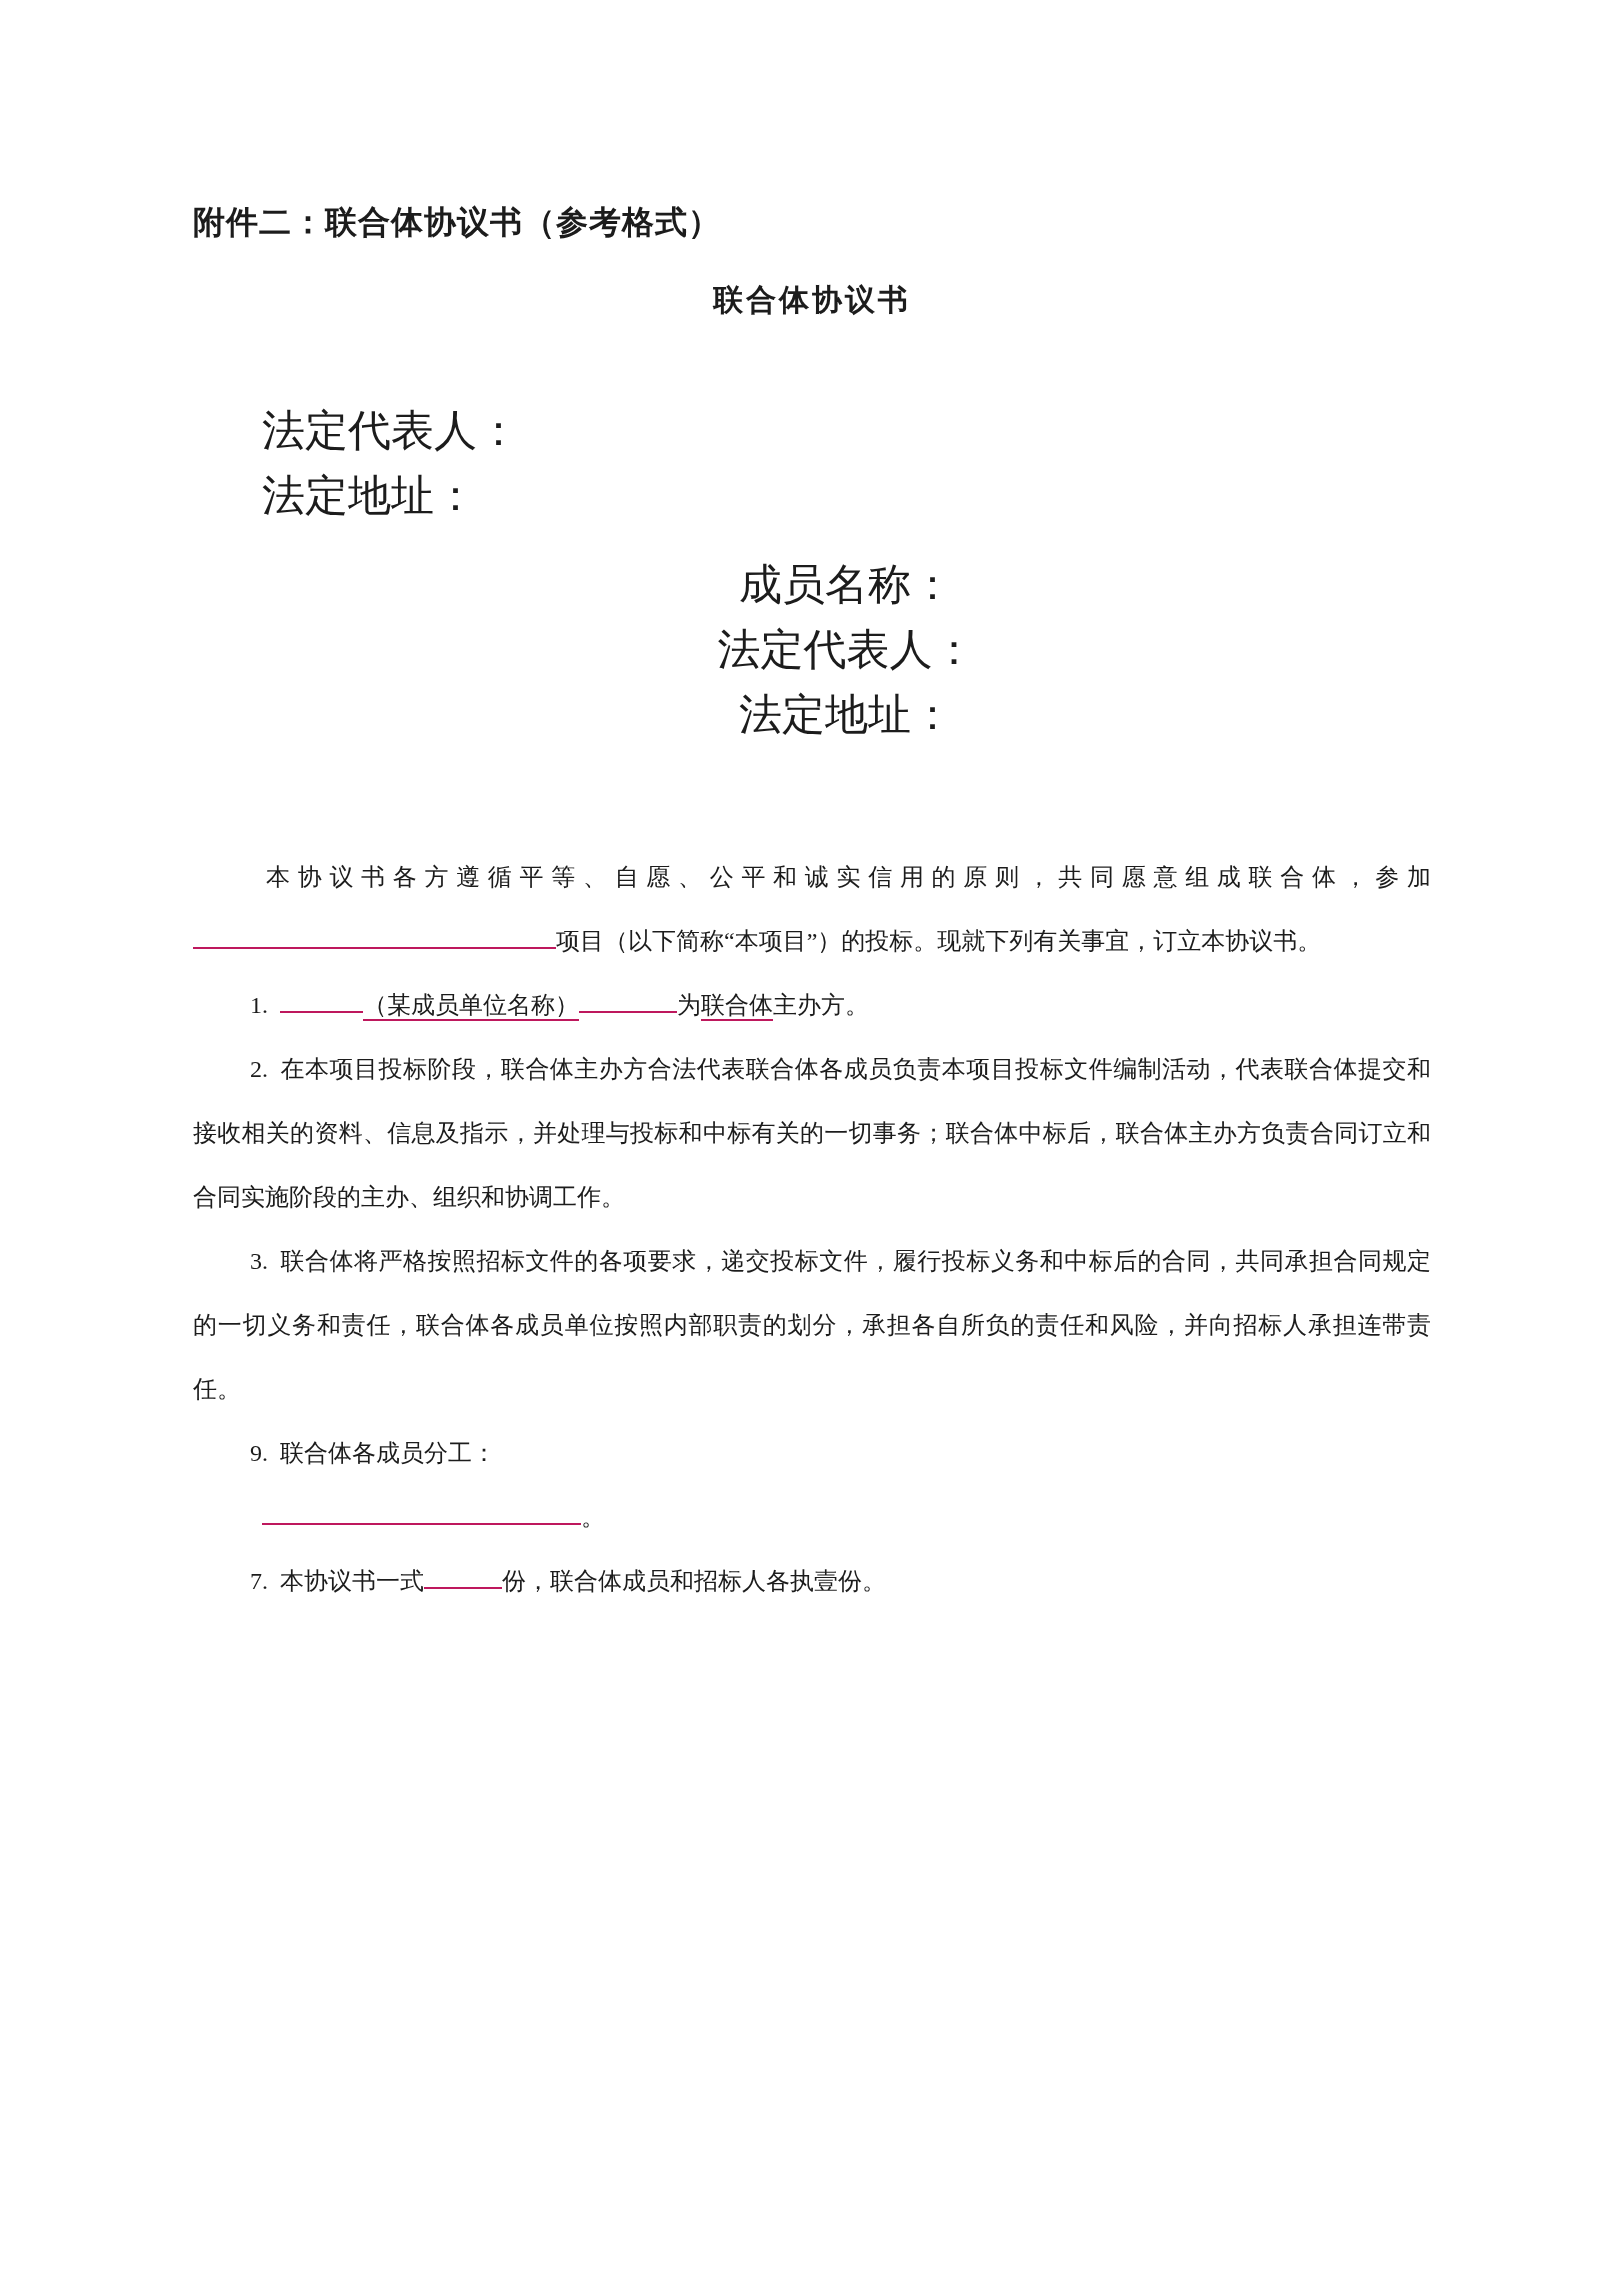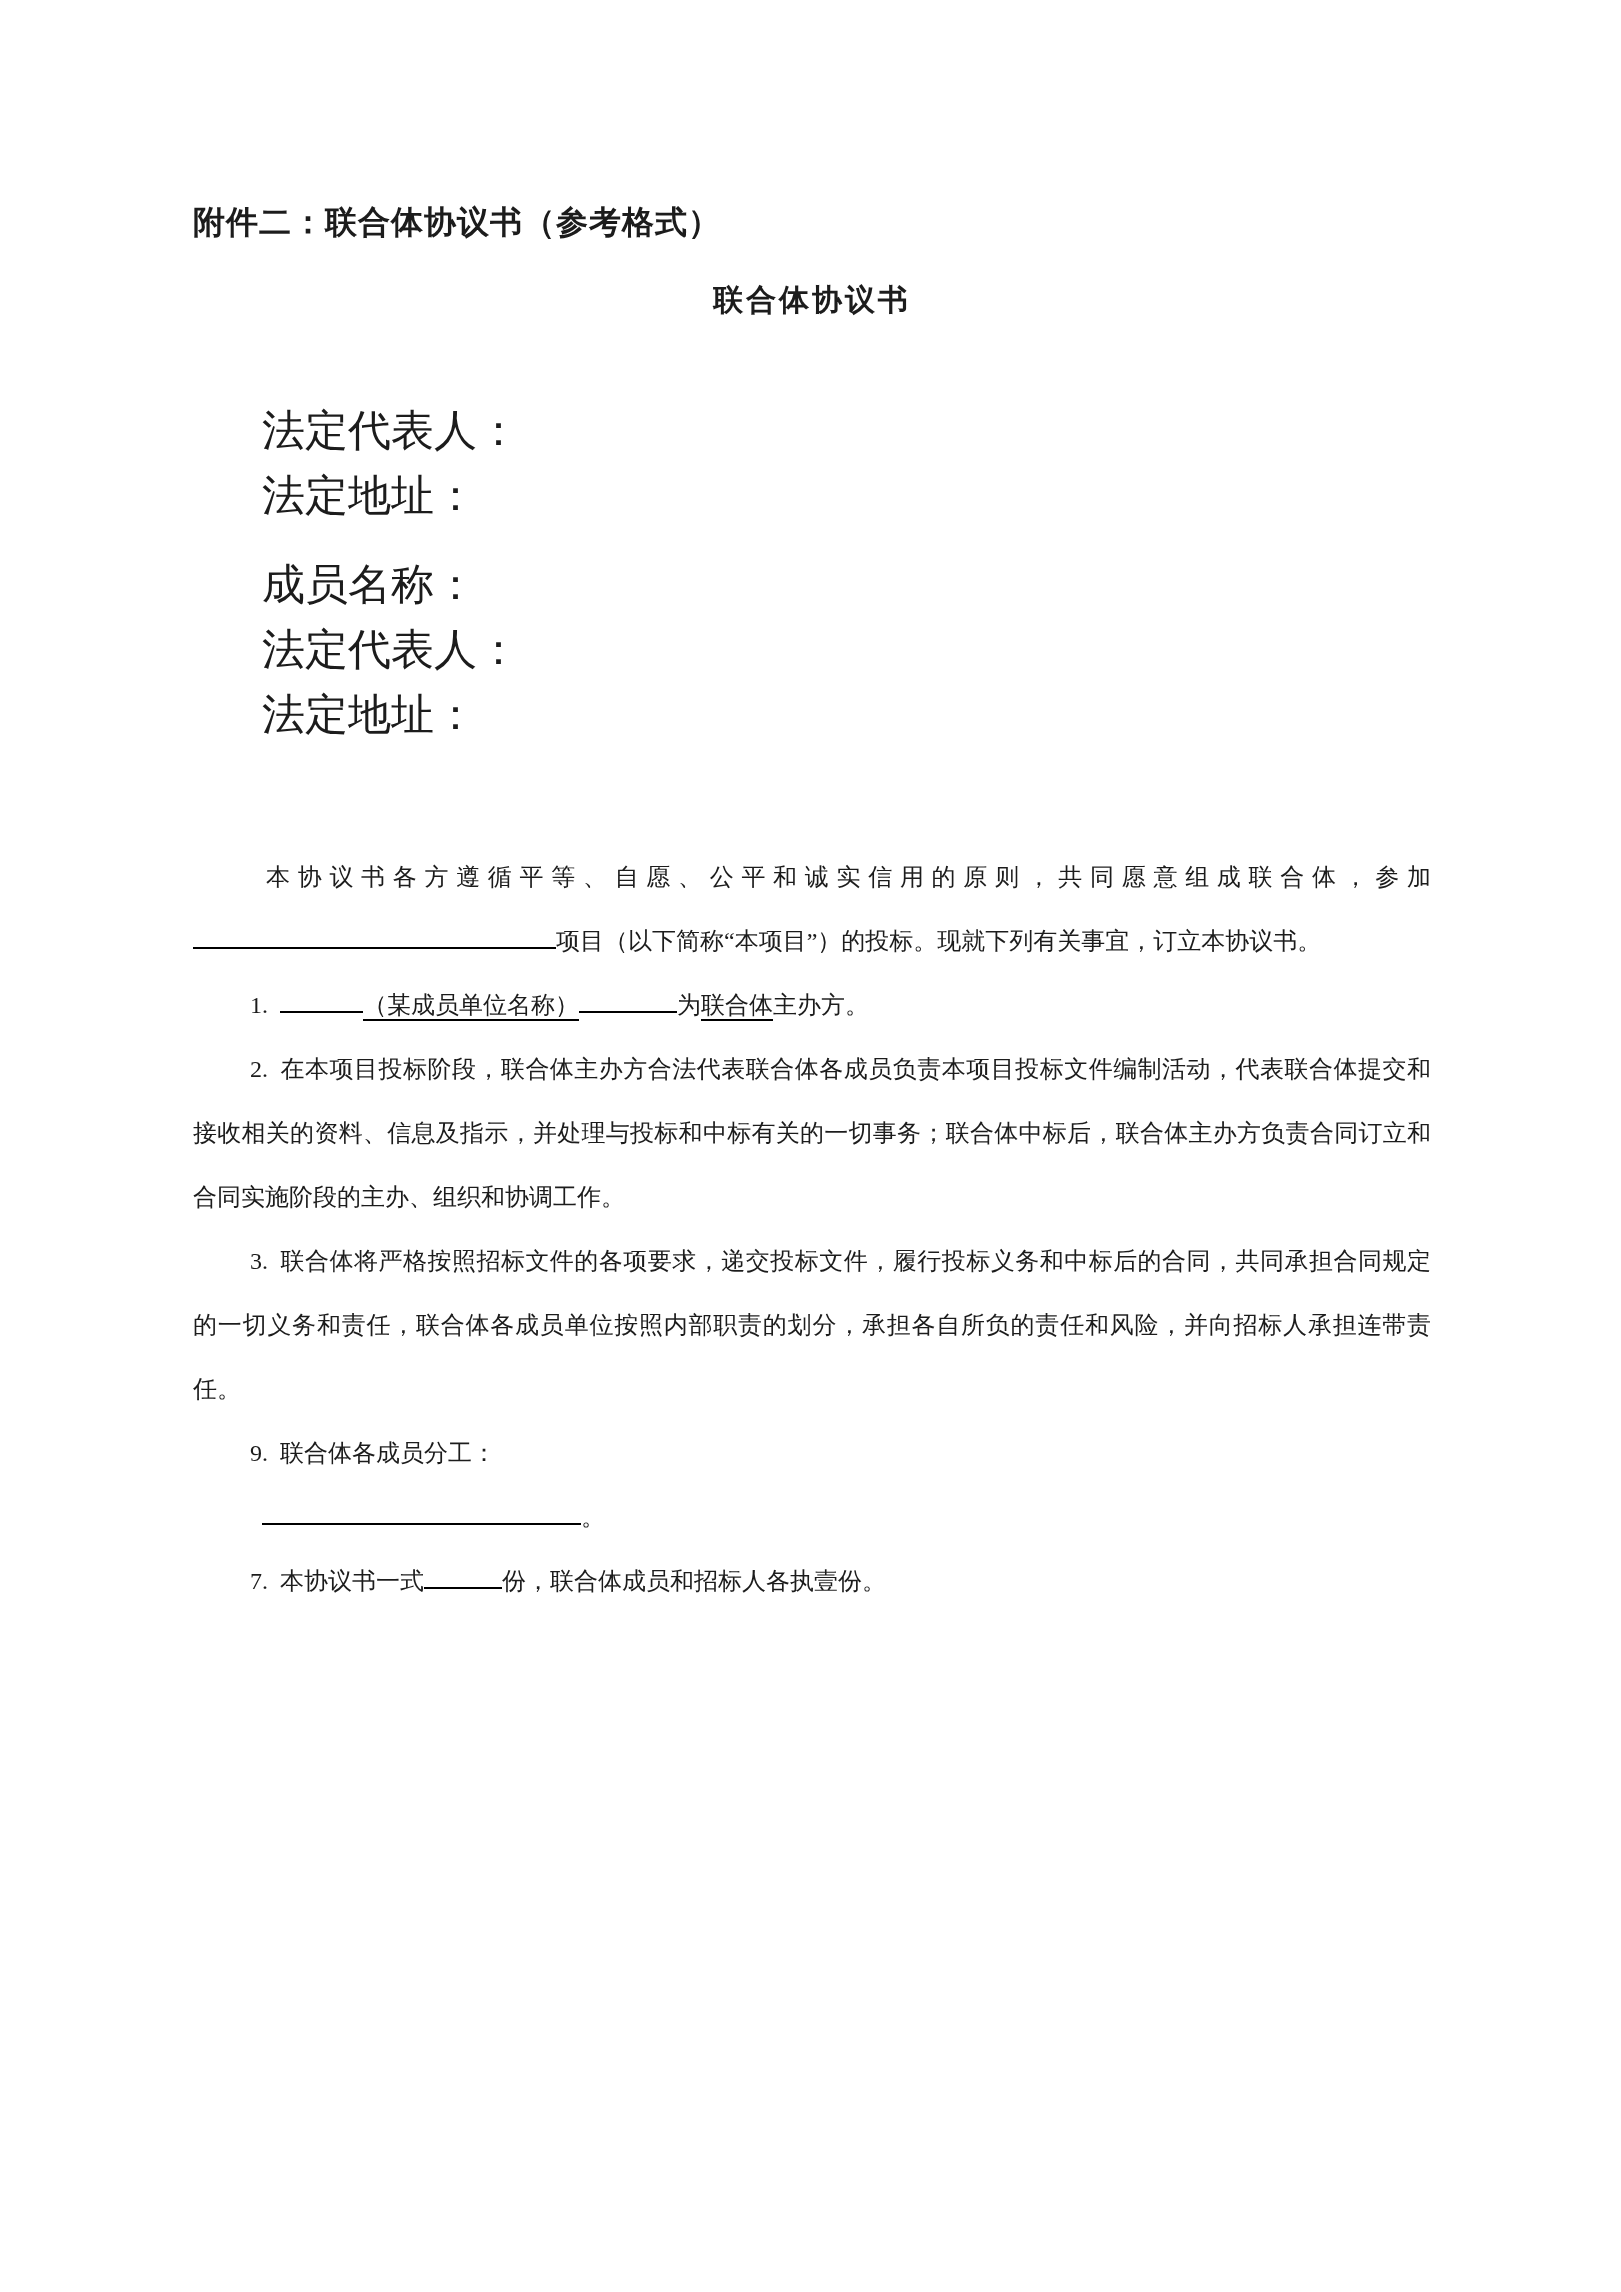--- a/index.html
+++ b/index.html
@@ -21,36 +21,36 @@
   }
   .doc-title{
     margin:33px 0 0 0;
     font-size:30px;line-height:49px;
     font-weight:bold;
     text-align:center;
     letter-spacing:2.9px;
   }
   .fields{margin-top:74px;font-size:43px;}
   .fields-group{margin:0;}
-  .fields-group + .fields-group{margin-top:23.5px;}
+  .fields-group + .fields-group{margin-top:23.5px;text-align:center;}
   .field-row{line-height:65px;padding-left:69px;}
   .body-text{
     margin-top:98px;
     font-size:24px;line-height:64px;
     text-align:justify;
     text-justify:inter-ideograph;
   }
   .para{margin:0;}
   .para.indent{text-indent:73px;}
   .para.item{text-indent:57px;}
   .para.ans{text-indent:69px;}
   .u,.blank{
     display:inline-block;
     line-height:1.18;
-    border-bottom:2px solid #000000;
+    border-bottom:2px solid #be185d;
     text-indent:0;
     font-family:Liberation Serif, serif;
   }
   .blank{overflow:hidden;}
   .page-footer{
     position:absolute;
     left:0;right:0;top:2129px;
     text-align:center;
     font-size:32px;line-height:39px;
   }

